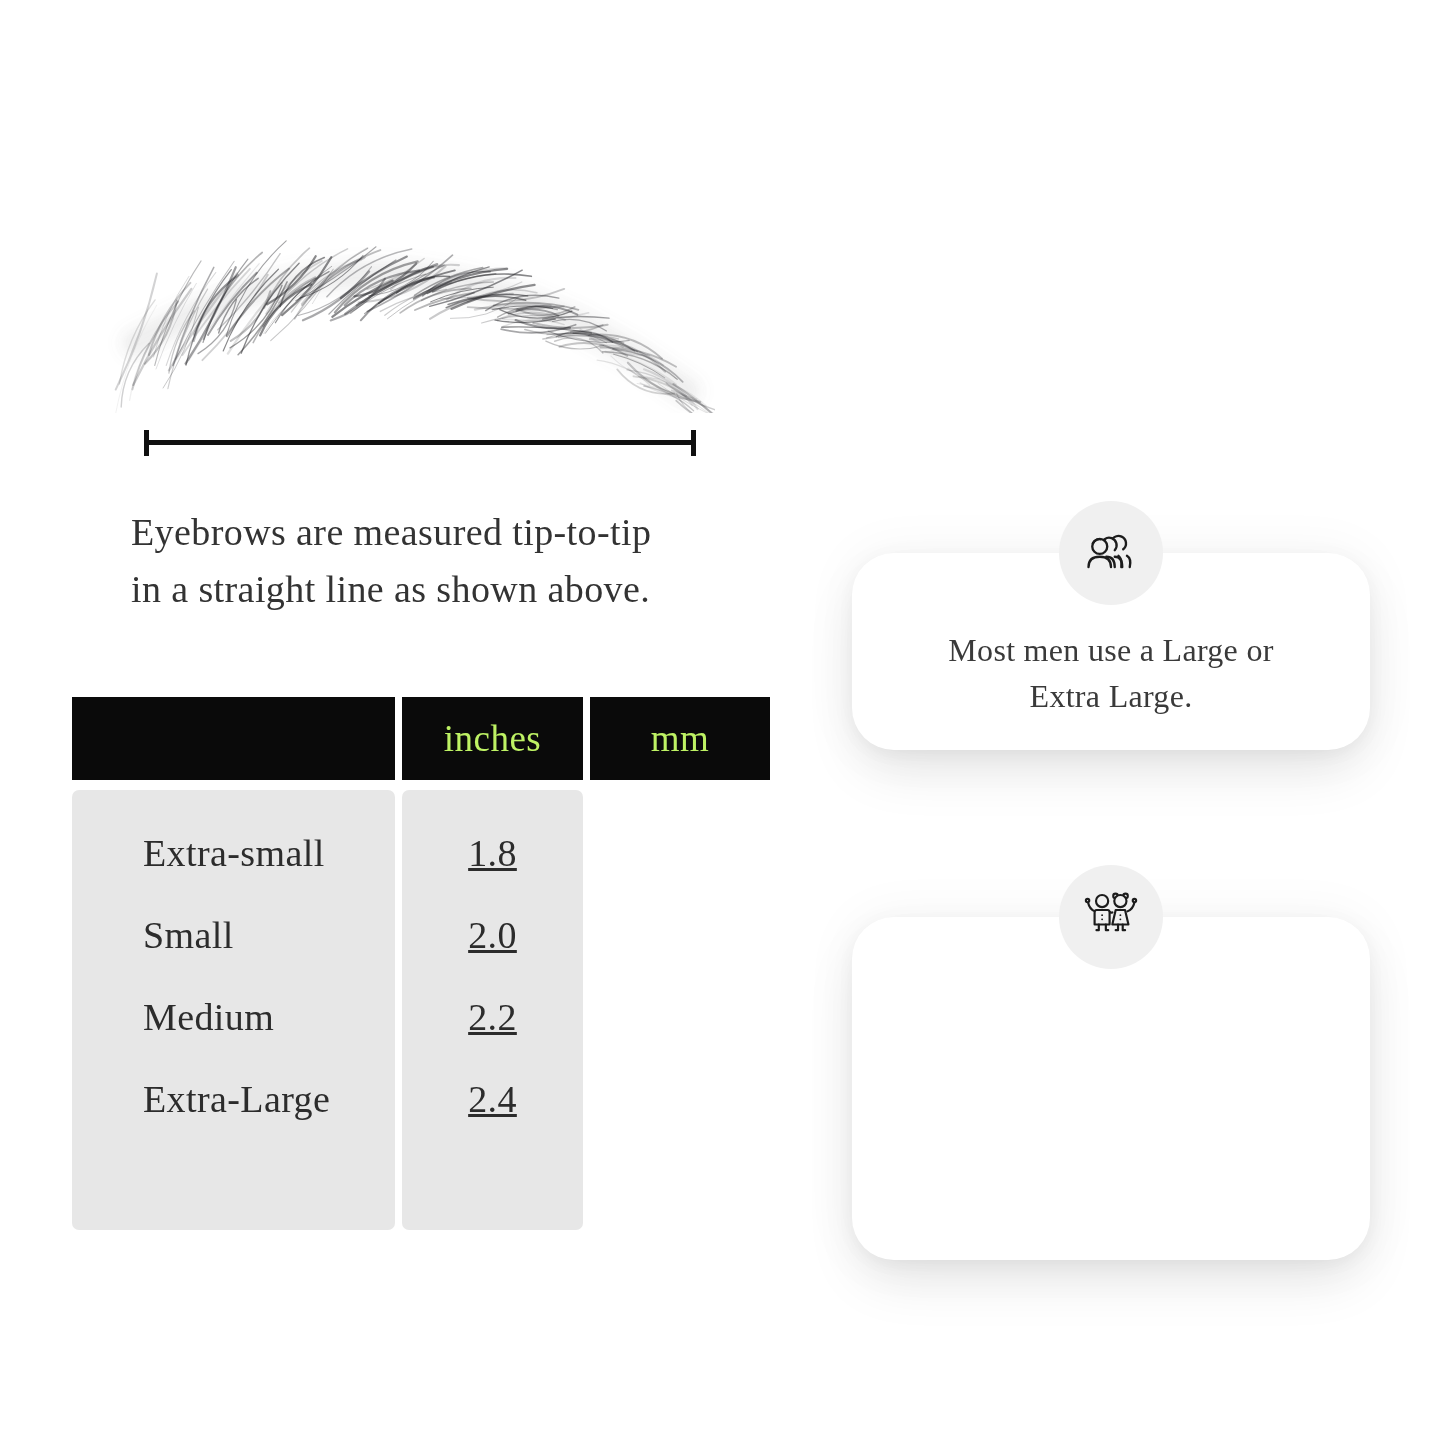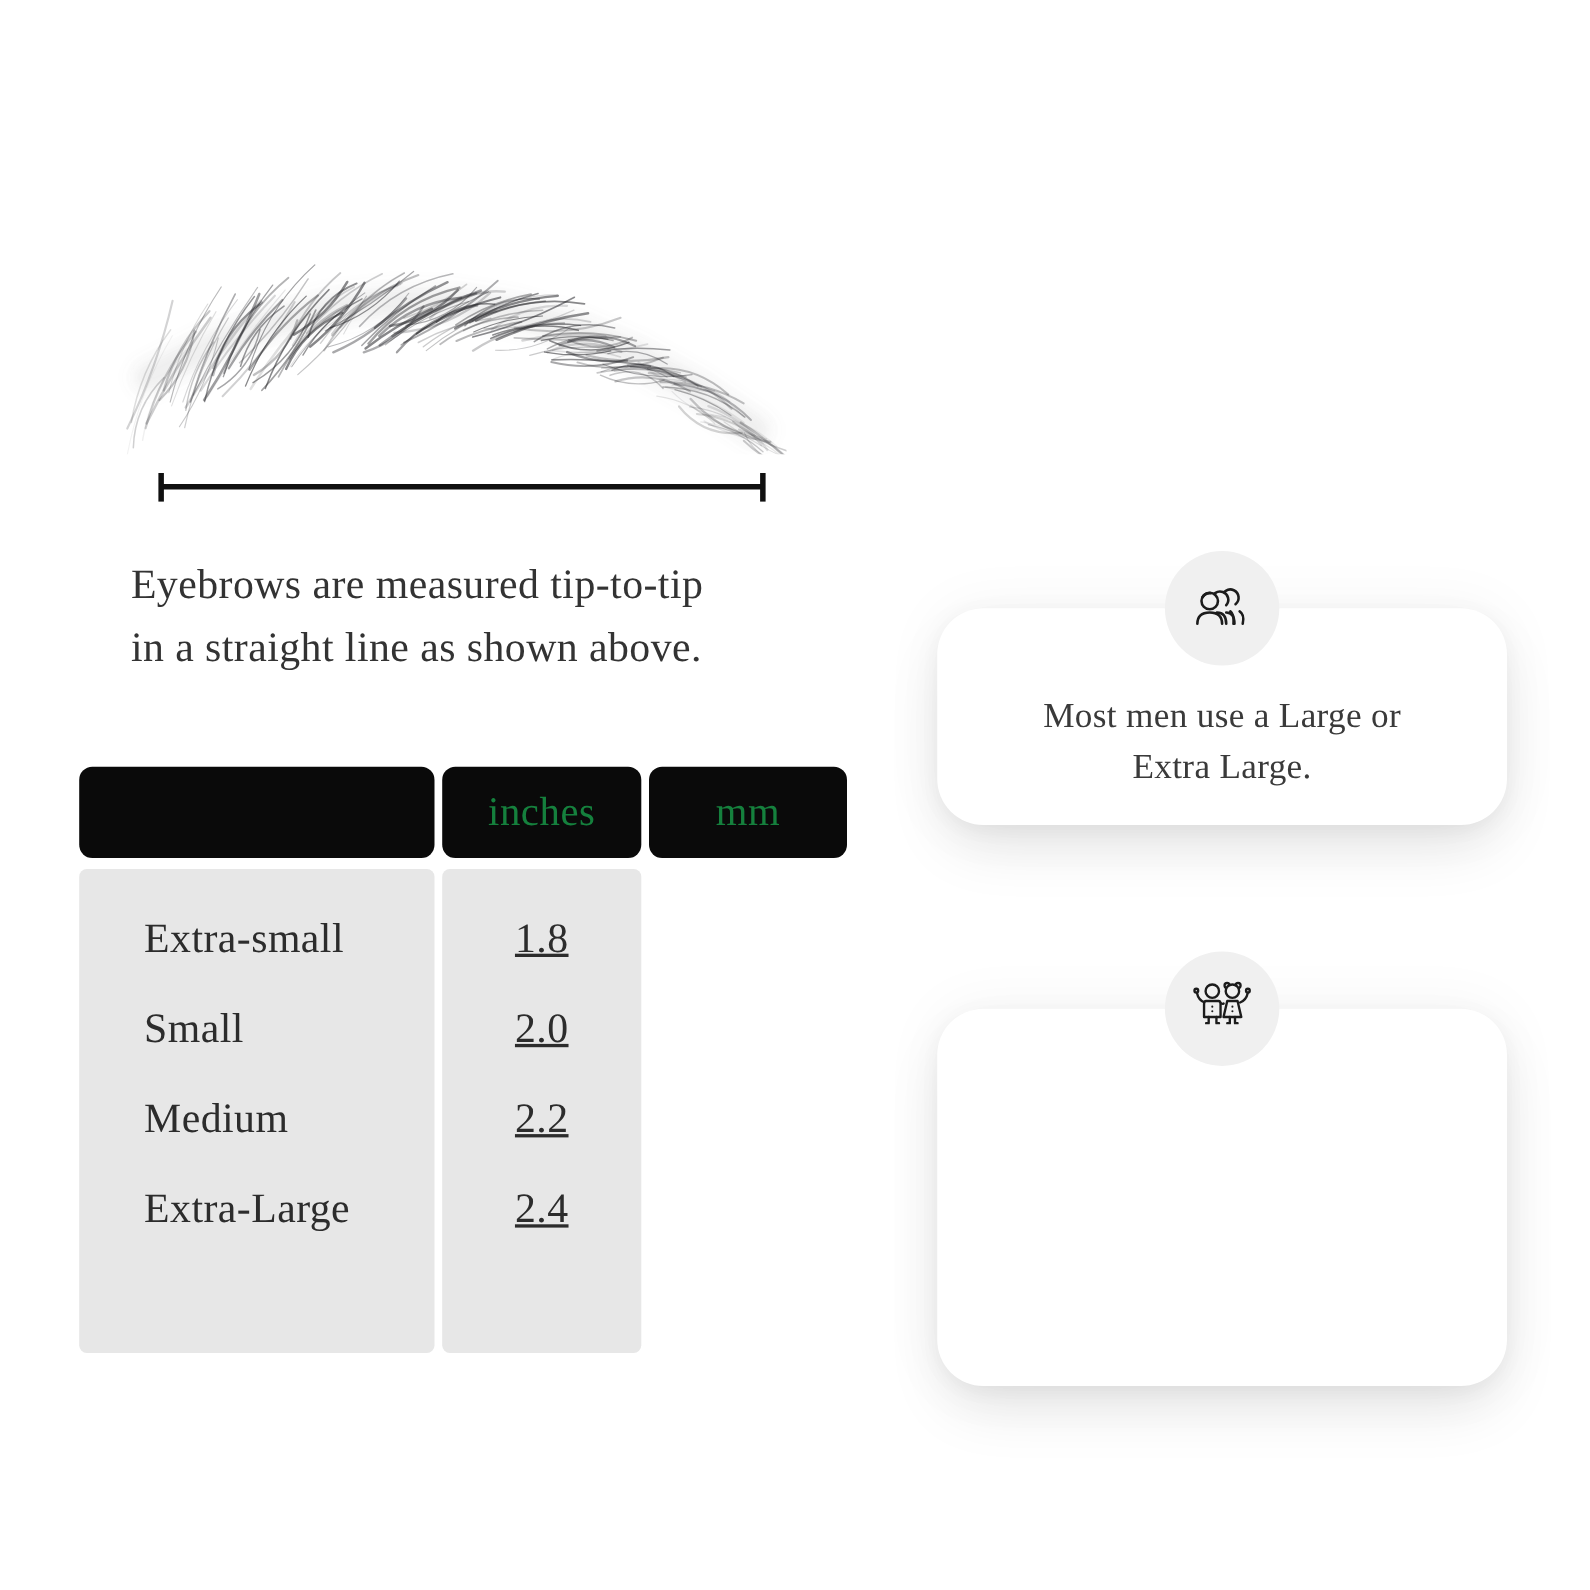--- a/index.html
+++ b/index.html
@@ -7,31 +7,31 @@
     position:relative;width:1445px;height:1445px;background:#ffffff;overflow:hidden;
     font-family:"Liberation Serif","DejaVu Serif",serif;color:#2e2e2e;
   }
 
   
   .brow-wrap{position:absolute;left:105px;top:228px;width:610px;height:185px;}
   .brow-wrap svg{width:610px;height:185px;display:block;}
   .measure-line{position:absolute;left:146px;top:440px;width:548px;height:5px;background:#101010;}
   .measure-cap{position:absolute;top:-10px;width:5px;height:26px;background:#101010;}
   .cap-l{left:-2px;} .cap-r{right:-2px;}
-  .caption{position:absolute;left:119px;top:504px;margin:0;font-size:38px;line-height:57px;
+  .caption{position:absolute;left:131px;top:504px;margin:0;font-size:38px;line-height:57px;
     color:#333333;letter-spacing:.4px;}
   .caption span{display:block;white-space:nowrap;}
 
   
   .size-table{position:absolute;left:72px;top:697px;display:grid;
     grid-template-columns:323px 181px 180px;grid-template-rows:83px 440px;
     column-gap:7px;row-gap:10px;}
-  .th{background:#0a0a0a;border-radius:12px;color:#15803d;display:flex;align-items:center;
+  .th{background:#0a0a0a;border-radius:0;color:#bef264;display:flex;align-items:center;
     justify-content:center;font-size:37px;letter-spacing:.5px;}
-  .tbody-col{background:#e7e7e7;border-radius:7px;box-sizing:border-box;padding:22px 4px 8px;}
+  .tbody-col{background:#e7e7e7;border-radius:7px;box-sizing:border-box;padding:22px 16px 8px;}
   .cell{height:82px;display:flex;align-items:center;font-size:38px;color:#2c2c2c;letter-spacing:.4px;}
   .col-labels .cell{padding-left:55px;}
   .col-num .cell{justify-content:center;text-decoration:underline;}
 
   
   .card{position:absolute;left:852px;width:518px;background:#ffffff;border-radius:42px;
     box-shadow:0 26px 55px -8px rgba(0,0,0,.10),0 4px 18px rgba(0,0,0,.04),0 0 50px 8px rgba(0,0,0,.035);
     box-sizing:border-box;display:flex;align-items:center;justify-content:center;
     padding:58px 24px 16px;}
   .card-1{top:212px;height:200px;}

